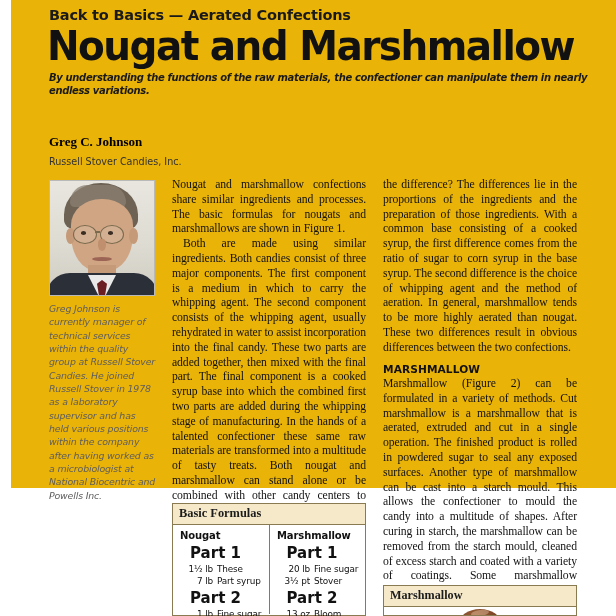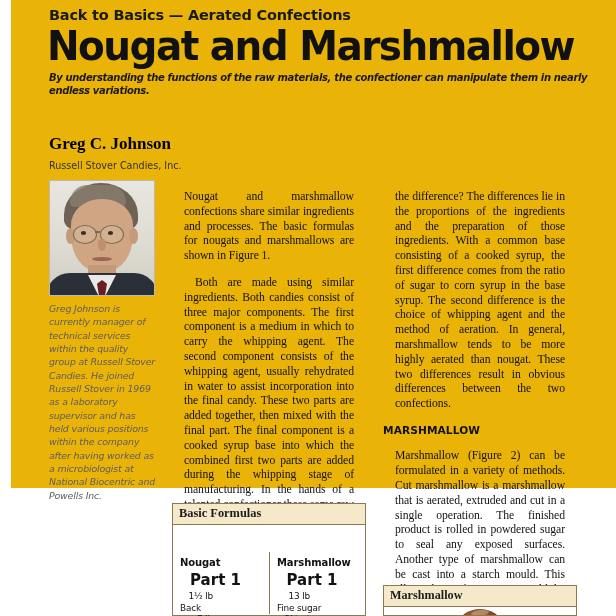--- a/index.html
+++ b/index.html
@@ -66,21 +66,21 @@
   
   .byline {
     position: absolute;
     left: 38px;
     top: 134px;
     width: 150px;
   }
   .byline-name {
     font-family: "Liberation Serif", serif;
     font-weight: 700;
-    font-size: 17px;
+    font-size: 13px;
     color: #000;
     line-height: 1.2;
   }
   .byline-org {
     font-family: "DejaVu Sans", sans-serif;
     font-size: 9.6px;
     color: #333;
     line-height: 1.35;
     margin-top: 6px;
   }
@@ -203,21 +203,21 @@
     position: absolute;
     top: 178px;
     width: 194px;
     font-family: "Liberation Serif", serif;
     font-size: 11.7px;
     line-height: 1.265;
     text-align: justify;
     color: #121212;
     letter-spacing: -0.08px;
   }
-  .col p { margin: 12px; }
+  .col p { margin: 0; }
   .col p.indent { text-indent: 11px; }
   #col1 { left: 161px; }
   #col2 { left: 372px; }
 
   .section-head {
     font-family: "DejaVu Sans", sans-serif;
     font-weight: 700;
     font-size: 10.6px;
     letter-spacing: 0.1px;
     color: #111;
@@ -252,21 +252,20 @@
     display: flex;
     height: 89px;
     font-family: "DejaVu Sans", sans-serif;
     font-size: 8.9px;
     color: #111;
   }
   .formula-col {
     width: 50%;
     box-sizing: border-box;
     padding: 5px 4px 0 7px;
-    margin-top: 27px;
   }
   .formula-col.right {
     border-left: 1px solid #8a7a52;
     padding-left: 7px;
   }
   .f-title {
     font-weight: 700;
     font-size: 10px;
     margin-bottom: 3px;
     letter-spacing: -0.1px;
@@ -275,21 +274,20 @@
     font-weight: 700;
     font-size: 15px;
     text-align: center;
     margin: 2px 0 2px 0;
     padding-right: 14px;
   }
   .f-row {
     display: flex;
     line-height: 1.32;
     letter-spacing: -0.15px;
-    flex-direction: column;
   }
   .f-qty {
     width: 33px;
     text-align: right;
     padding-right: 4px;
     flex: none;
     white-space: nowrap;
   }
   .f-ing {
     flex: 1;
@@ -360,21 +358,21 @@
     <div class="eye-l"></div>
     <div class="eye-r"></div>
     <div class="nose"></div>
     <div class="mouth"></div>
     <div class="neck"></div>
     <div class="suit"></div>
     <div class="shirt"></div>
     <div class="tie"></div>
   </div>
 
-  <div class="author-bio">Greg Johnson is currently manager of technical services within the quality group at Russell Stover Candies. He joined Russell Stover in 1969 as a laboratory supervisor and has held various positions within the company after having worked as a microbiologist at National Biocentric and Powells Inc.</div>
+  <div class="author-bio">Greg Johnson is currently manager of technical services within the quality group at Russell Stover Candies. He joined Russell Stover in 1978 as a laboratory supervisor and has held various positions within the company after having worked as a microbiologist at National Biocentric and Powells Inc.</div>
 
   <div class="col" id="col1">
     <p>Nougat and marshmallow confections share similar ingredients and processes. The basic formulas for nougats and marshmallows are shown in Figure 1.</p>
     <p class="indent">Both are made using similar ingredients. Both candies consist of three major components. The first component is a medium in which to carry the whipping agent. The second component consists of the whipping agent, usually rehydrated in water to assist incorporation into the final candy. These two parts are added together, then mixed with the final part. The final component is a cooked syrup base into which the combined first two parts are added during the whipping stage of manufacturing. In the hands of a talented confectioner these same raw materials are transformed into a multitude of tasty treats. Both nougat and marshmallow can stand alone or be combined with other candy centers to make a wide variety of confections. Since both nougat and marshmallow use the same basic materials, what is</p>
   </div>
 
   <div class="col" id="col2">
     <p>the difference? The differences lie in the proportions of the ingredients and the preparation of those ingredients. With a common base consisting of a cooked syrup, the first difference comes from the ratio of sugar to corn syrup in the base syrup. The second difference is the choice of whipping agent and the method of aeration. In general, marshmallow tends to be more highly aerated than nougat. These two differences result in obvious differences between the two confections.</p>
     <div class="section-head">MARSHMALLOW</div>
     <p>Marshmallow (Figure 2) can be formulated in a variety of methods. Cut marshmallow is a marshmallow that is aerated, extruded and cut in a single operation. The finished product is rolled in powdered sugar to seal any exposed surfaces. Another type of marshmallow can be cast into a starch mould. This allows the confectioner to mould the candy into a multitude of shapes. After curing in starch, the marshmallow can be removed from the starch mould, cleaned of excess starch and coated with a variety of coatings. Some marshmallow formulations are made so the resulting product is nearly dry. The center can then be panned and the moisture from the panning operation soft-</p>
@@ -382,21 +380,21 @@
 
   <div class="panel" id="formulas-panel">
     <div class="panel-head">Basic Formulas</div>
     <div class="formula-body">
 
       <div class="formula-col left">
         <div class="f-title">Nougat</div>
         <div class="f-part">Part 1</div>
         <div class="f-row">
           <span class="f-qty">1½ lb</span>
-          <span class="f-ing">Back</span>
+          <span class="f-ing">These</span>
         </div>
         <div class="f-row">
           <span class="f-qty">7 lb</span>
           <span class="f-ing">Part syrup</span>
         </div>
         <div class="f-part">Part 2</div>
         <div class="f-row">
           <span class="f-qty">1 lb</span>
           <span class="f-ing">Fine sugar</span>
         </div>
@@ -404,21 +402,21 @@
           <span class="f-qty">6 oz</span>
           <span class="f-ing">Dried egg albumen</span>
         </div>
 
       </div>
 
       <div class="formula-col right">
         <div class="f-title">Marshmallow</div>
         <div class="f-part">Part 1</div>
         <div class="f-row">
-          <span class="f-qty">13 lb</span>
+          <span class="f-qty">20 lb</span>
           <span class="f-ing">Fine sugar</span>
         </div>
         <div class="f-row">
           <span class="f-qty">3½ pt</span>
           <span class="f-ing">Stover</span>
         </div>
         <div class="f-part">Part 2</div>
         <div class="f-row">
           <span class="f-qty">13 oz</span>
           <span class="f-ing">

